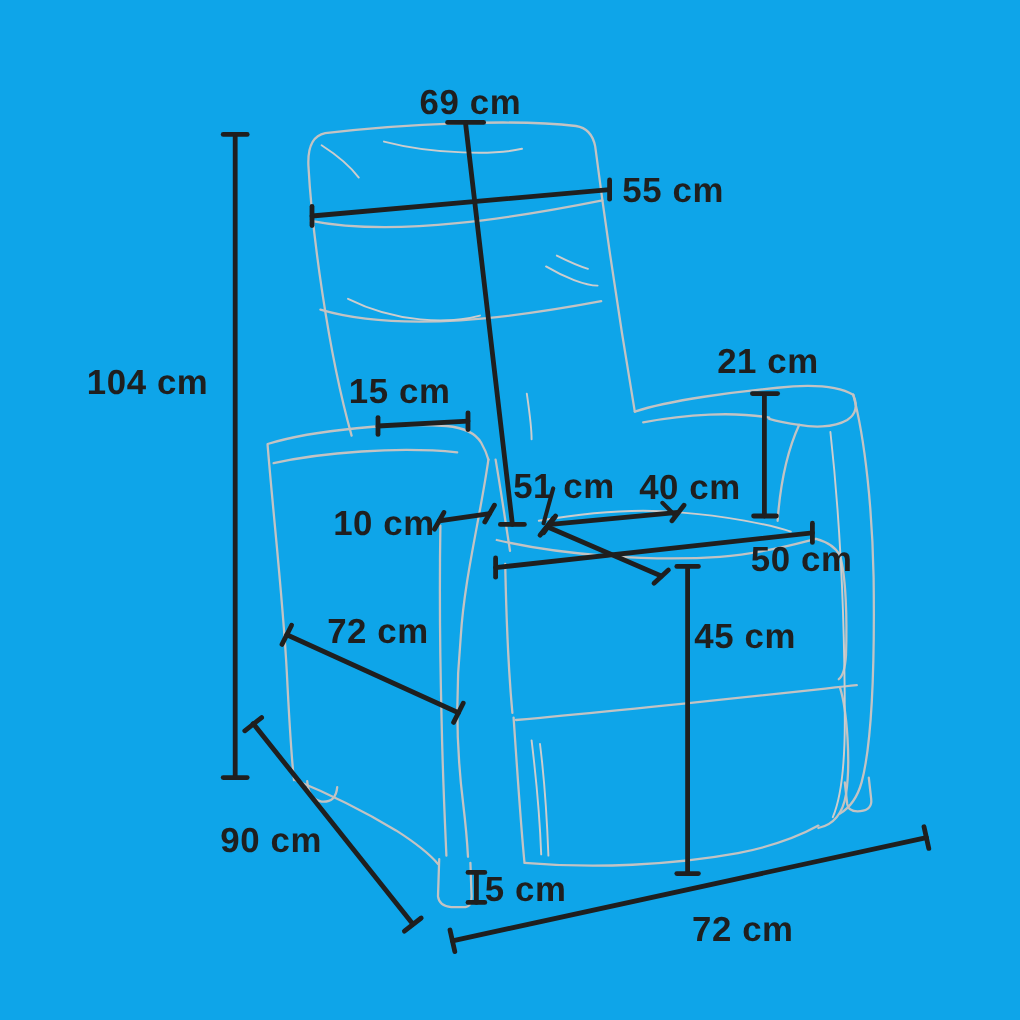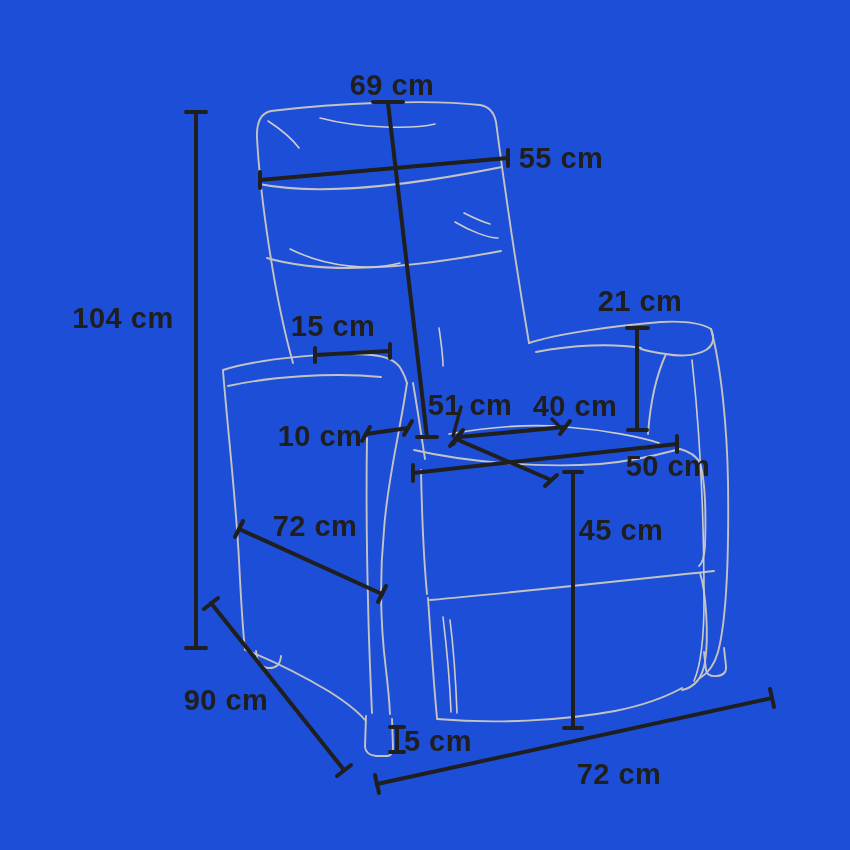--- a/index.html
+++ b/index.html
@@ -1,16 +1,16 @@
 <!DOCTYPE html>
 <html><head>
 <meta charset="utf-8">
 <style>
   html,body{margin:0;padding:0;background:#ffffff;}
-  .stage{position:relative;width:850px;height:850px;background:#1d4ed8;overflow:hidden;}
+  .stage{position:relative;width:850px;height:850px;background:#0ea5e9;overflow:hidden;}
   svg{display:block;}
   .dim-line{stroke:#1f1f1f;stroke-width:4;stroke-linecap:round;fill:none;}
   .dim-tick{stroke:#1f1f1f;stroke-width:4;stroke-linecap:round;fill:none;}
   .dim-leader{stroke:#1f1f1f;stroke-width:3.4;stroke-linecap:round;fill:none;}
   .dim-label{font-family:"Liberation Sans",sans-serif;font-weight:700;font-size:29px;fill:#1f1f1f;letter-spacing:0.5px;}
   .chair{stroke:#c3c3c3;stroke-width:1.9;fill:none;stroke-linecap:round;stroke-linejoin:round;}
   .crease{stroke:#cdcdcd;stroke-width:1.6;fill:none;stroke-linecap:round;}
 </style>
 </head>
 <body>

